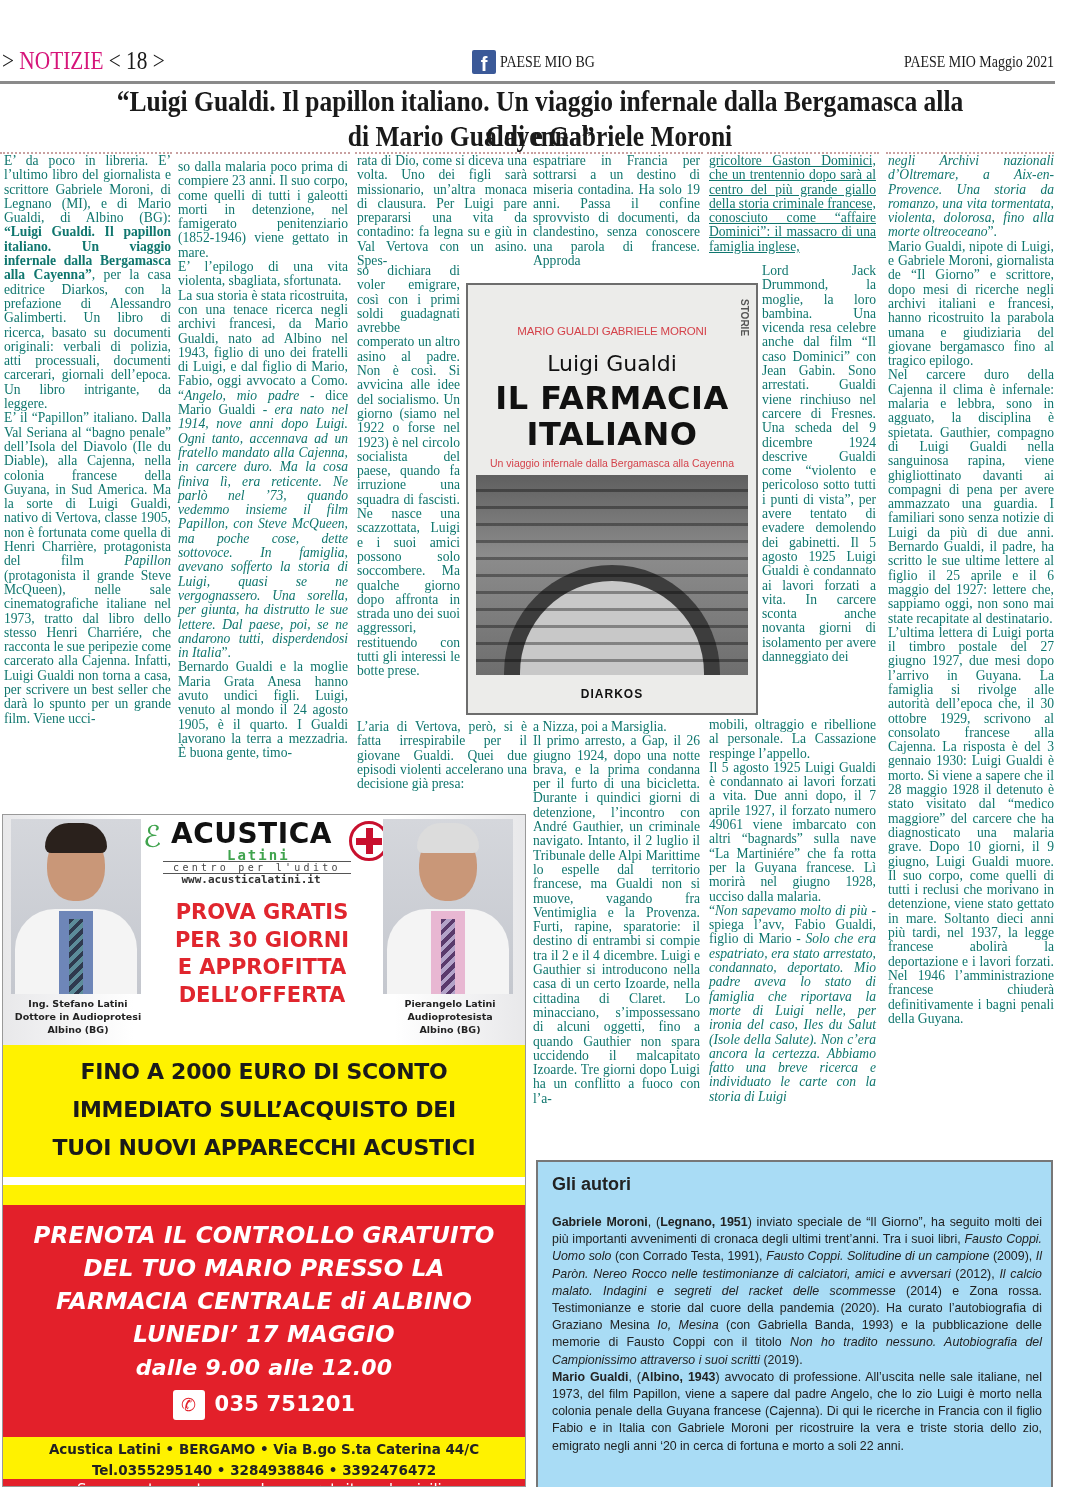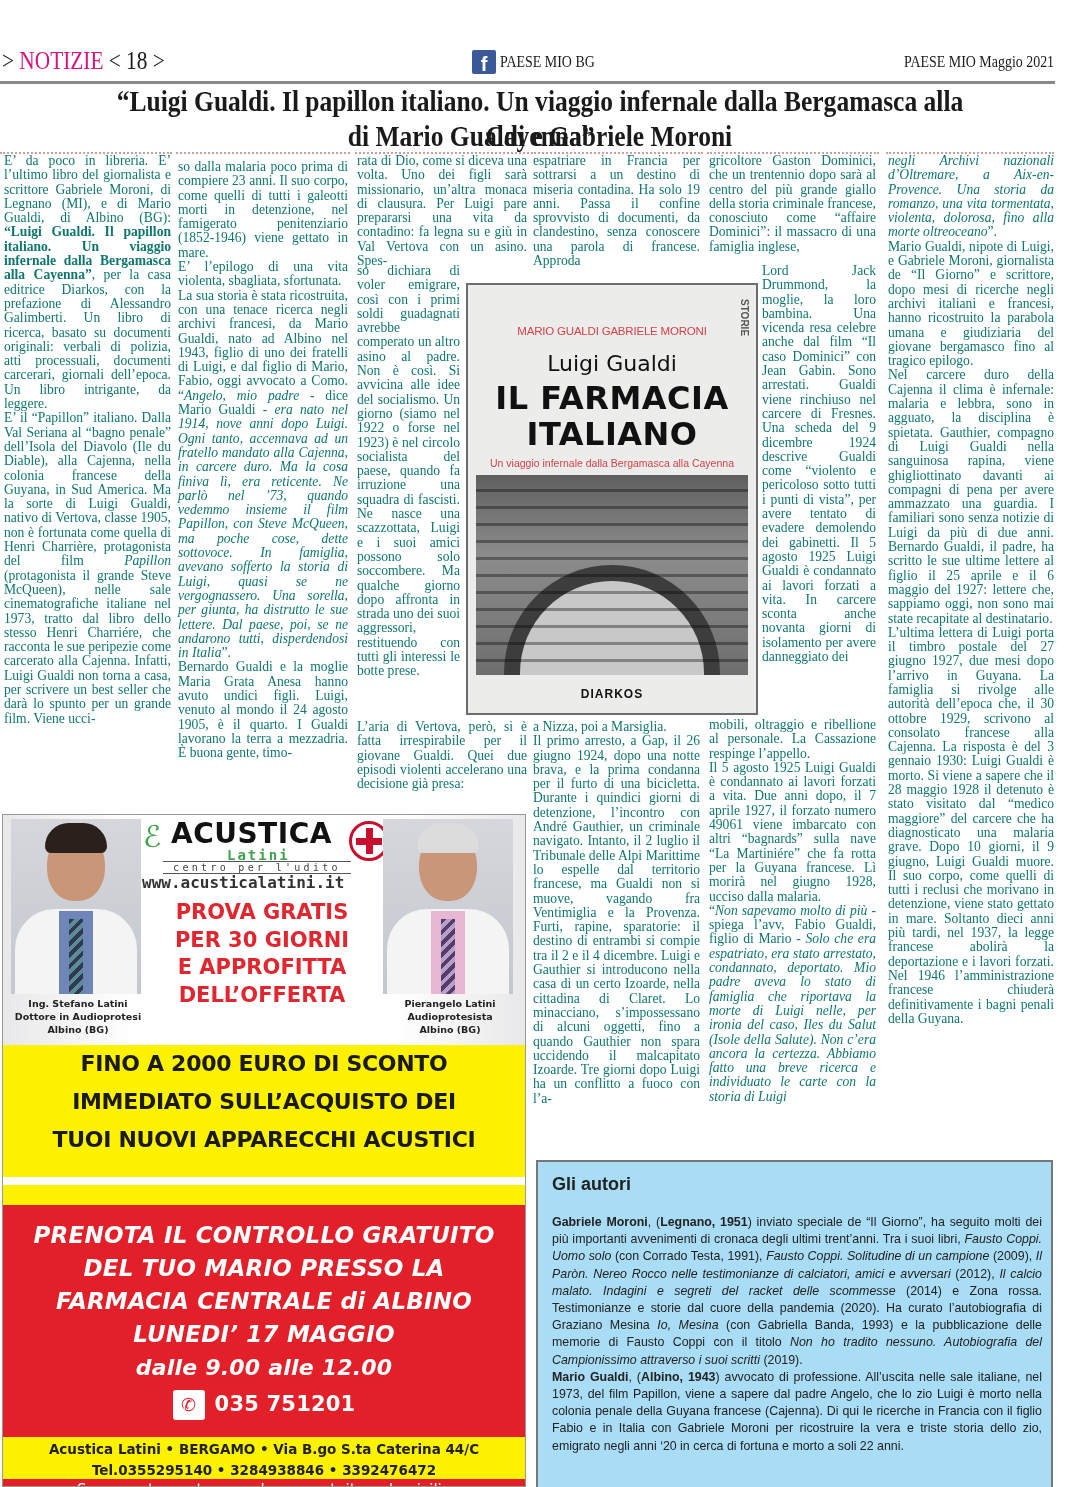--- a/index.html
+++ b/index.html
@@ -25,21 +25,21 @@
   .col b { font-weight: bold; }
   .col i { font-style: italic; }
 
   .col1 { left: 4px; top: 154px; width: 167px; }
   .col2 { left: 178px; top: 154px; width: 170px; margin-top: 6px; }
   .col3 { left: 357px; top: 154px; width: 170px; }
   .col3b { left: 357px; top: 264px; width: 103px; }
   .col3c { left: 357px; top: 720px; width: 170px; }
   .col4 { left: 533px; top: 154px; width: 167px; }
   .col4b { left: 533px; top: 720px; width: 167px; }
-  .col5 { left: 709px; top: 154px; width: 167px; }
+  .col5 { left: 709px; top: 154px; width: 167px; text-decoration: underline; }
   .col5b { left: 762px; top: 264px; width: 114px; }
   .col5c { left: 709px; top: 718px; width: 167px; }
   .col6 { left: 888px; top: 154px; width: 166px; }
   .signature { position: absolute; left: 888px; top: 1133px; width: 164px; text-align: right; font-weight: bold; font-style: italic; font-size: 13.5px; margin-top: 40px; }
 
   .cover { position: absolute; left: 466px; top: 283px; width: 292px; height: 432px; background: #ececea; border: 2px solid #6d6d6d; overflow: hidden; }
   .cover .storie { position: absolute; right: 6px; top: 14px; writing-mode: vertical-rl; font-family: "Liberation Sans", sans-serif; font-size: 10px; font-weight: bold; color: #555; }
   .cover .authors { position: absolute; left: 0; width: 100%; top: 40px; text-align: center; font-family: "Liberation Sans", sans-serif; font-size: 11.5px; color: #d4424a; letter-spacing: -0.2px; }
   .cover .pname { position: absolute; left: 0; width: 100%; top: 66px; text-align: center; font-family: "DejaVu Sans", sans-serif; font-size: 22px; color: #111; }
   .cover .big { position: absolute; left: 0; width: 100%; top: 95px; text-align: center; font-family: "DejaVu Sans", sans-serif; font-weight: bold; font-size: 32px; line-height: 36px; color: #111; letter-spacing: 0.5px; }
@@ -63,26 +63,26 @@
   .pcap1 { left: 0; } .pcap2 { right: 0; }
 
   .logo { position: absolute; left: 140px; top: 2px; width: 246px; height: 78px; }
   .logo .ear { position: absolute; left: 0; top: 2px; font-size: 30px; color: #3fa34d; font-family: "DejaVu Sans", sans-serif; }
   .logo .brand { position: absolute; left: 28px; top: 0; font-family: "DejaVu Sans", sans-serif; font-weight: bold; font-size: 28px; color: #111; letter-spacing: 0.5px; }
   .logo .latini { position: absolute; left: 84px; top: 30px; font-family: "DejaVu Sans Mono", monospace; font-weight: bold; font-size: 14px; color: #3fa34d; letter-spacing: 2px; }
   .logo .tag { position: absolute; left: 20px; top: 44px; width: 188px; border-top: 1px solid #555; border-bottom: 1px solid #555; text-align: center; font-family: "DejaVu Sans Mono", monospace; font-size: 10px; letter-spacing: 3.3px; color: #444; line-height: 11px; }
   .logo .cross { position: absolute; right: 0; top: 4px; width: 40px; height: 40px; border-radius: 50%; border: 3px solid #c8102e; background: #fff; }
   .logo .cross::before { content: ""; position: absolute; left: 14px; top: 4px; width: 7px; height: 26px; background: #c8102e; }
   .logo .cross::after { content: ""; position: absolute; left: 4px; top: 14px; width: 26px; height: 7px; background: #c8102e; }
-  .url { position: absolute; left: 139px; top: 58px; width: 200px; text-align: center; font-family: "DejaVu Sans Mono", monospace; font-weight: bold; font-size: 16px; color: #333; }
+  .url { position: absolute; left: 148px; top: 58px; width: 200px; text-align: center; font-family: "DejaVu Sans Mono", monospace; font-weight: bold; font-size: 11px; color: #333; }
   .promo { position: absolute; left: 140px; top: 84px; width: 238px; text-align: center; font-family: "DejaVu Sans", sans-serif; font-weight: bold; font-size: 21px; line-height: 27.5px; color: #e0262e; }
 
   .ad-yellow { position: absolute; left: 0; top: 230px; width: 100%; height: 132px; background: #fff200; }
   .ad-yellow .line { display: block; text-align: center; font-family: "DejaVu Sans", sans-serif; font-weight: bold; font-size: 22px; line-height: 38px; color: #1a1a1a; letter-spacing: -0.3px; }
-  .ad-yellow .wrap { }
+  .ad-yellow .wrap { padding-top: 8px; }
   .ad-red { position: absolute; left: 0; top: 390px; width: 100%; height: 232px; background: #e3202a; }
   .ad-red .wrap { padding-top: 14px; text-align: center; color: #fff; font-family: "DejaVu Sans", sans-serif; font-weight: bold; font-style: italic; font-size: 23px; line-height: 33px; letter-spacing: 0.2px; }
   .ad-red .hours { font-size: 22px; }
   .ad-red .phone { display: inline-flex; align-items: center; gap: 10px; font-style: normal; font-size: 21px; margin-top: 4px; }
   .phone-icon { width: 32px; height: 30px; border: 2px solid #fff; background: #fff; color: #e3202a; font-size: 18px; line-height: 26px; text-align: center; border-radius: 3px; }
   .ad-bottom-yellow { position: absolute; left: 0; top: 370px; width: 100%; height: 20px; background: #fff200; }
   .ad-contact { position: absolute; left: 0; top: 622px; width: 100%; height: 46px; background: #fff200; text-align: center; font-family: "DejaVu Sans", sans-serif; font-weight: bold; font-size: 13.5px; line-height: 21px; color: #222; padding-top: 2px; }
   .ad-footer { position: absolute; left: 0; top: 664px; width: 100%; height: 20px; background: #e3202a; color: #fff; text-align: center; font-family: "DejaVu Sans", sans-serif; font-size: 15px; line-height: 22px; }
 
   .authors-box { position: absolute; left: 536px; top: 1160px; width: 517px; height: 327px; background: #a9dcf5; border: 2px solid #777; border-bottom: none; }

